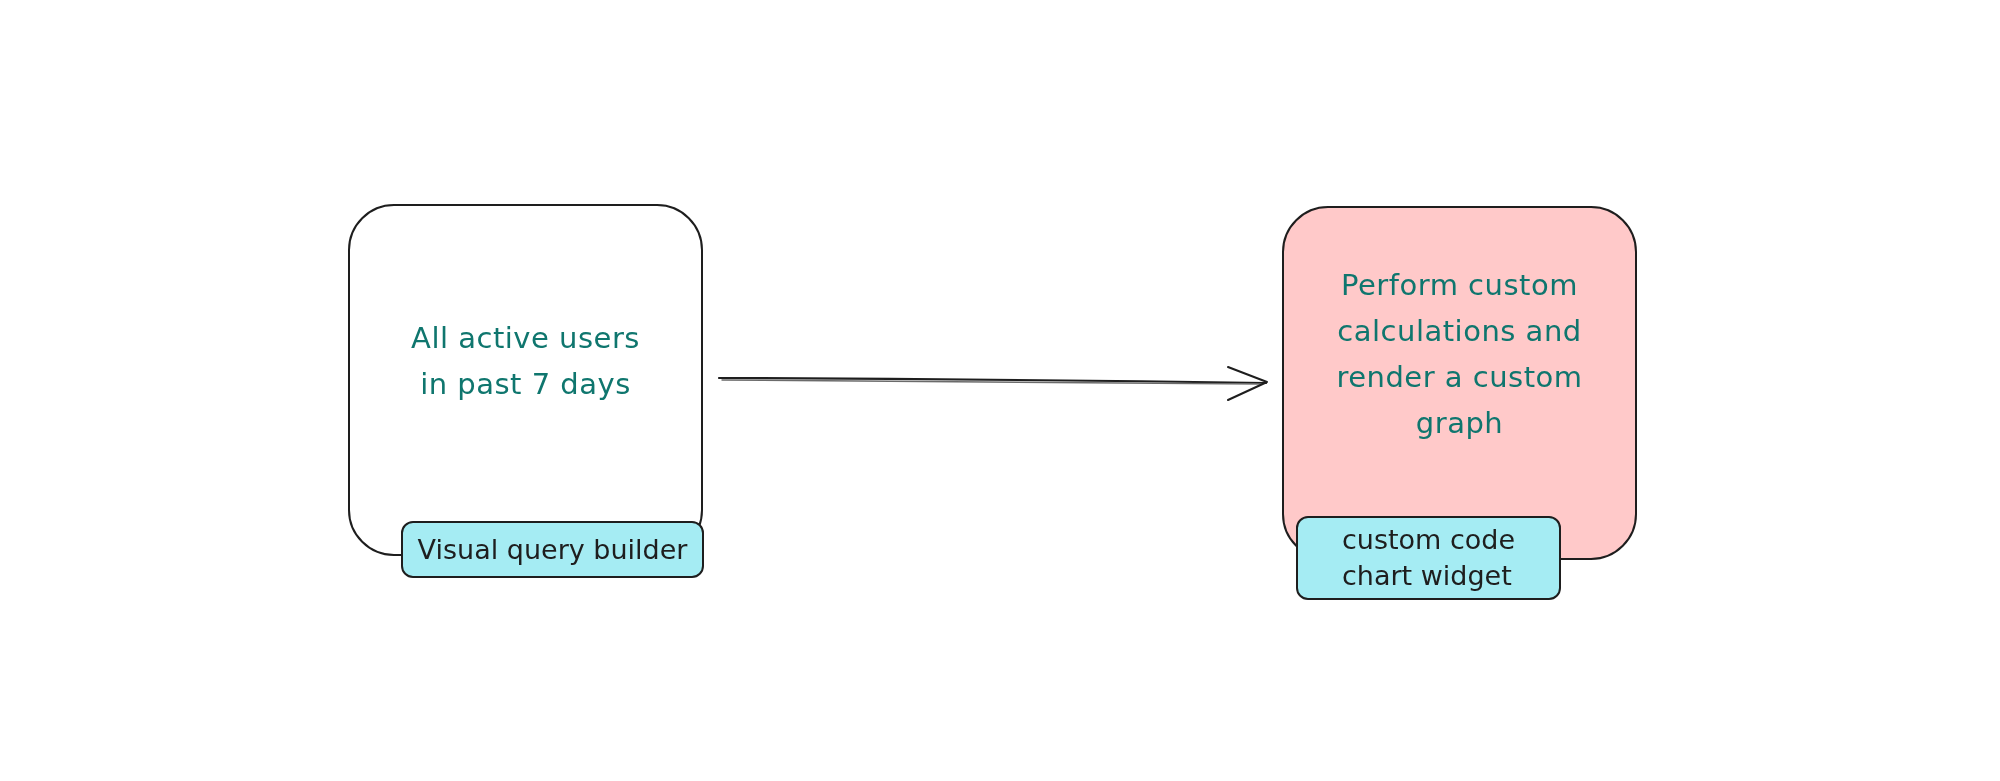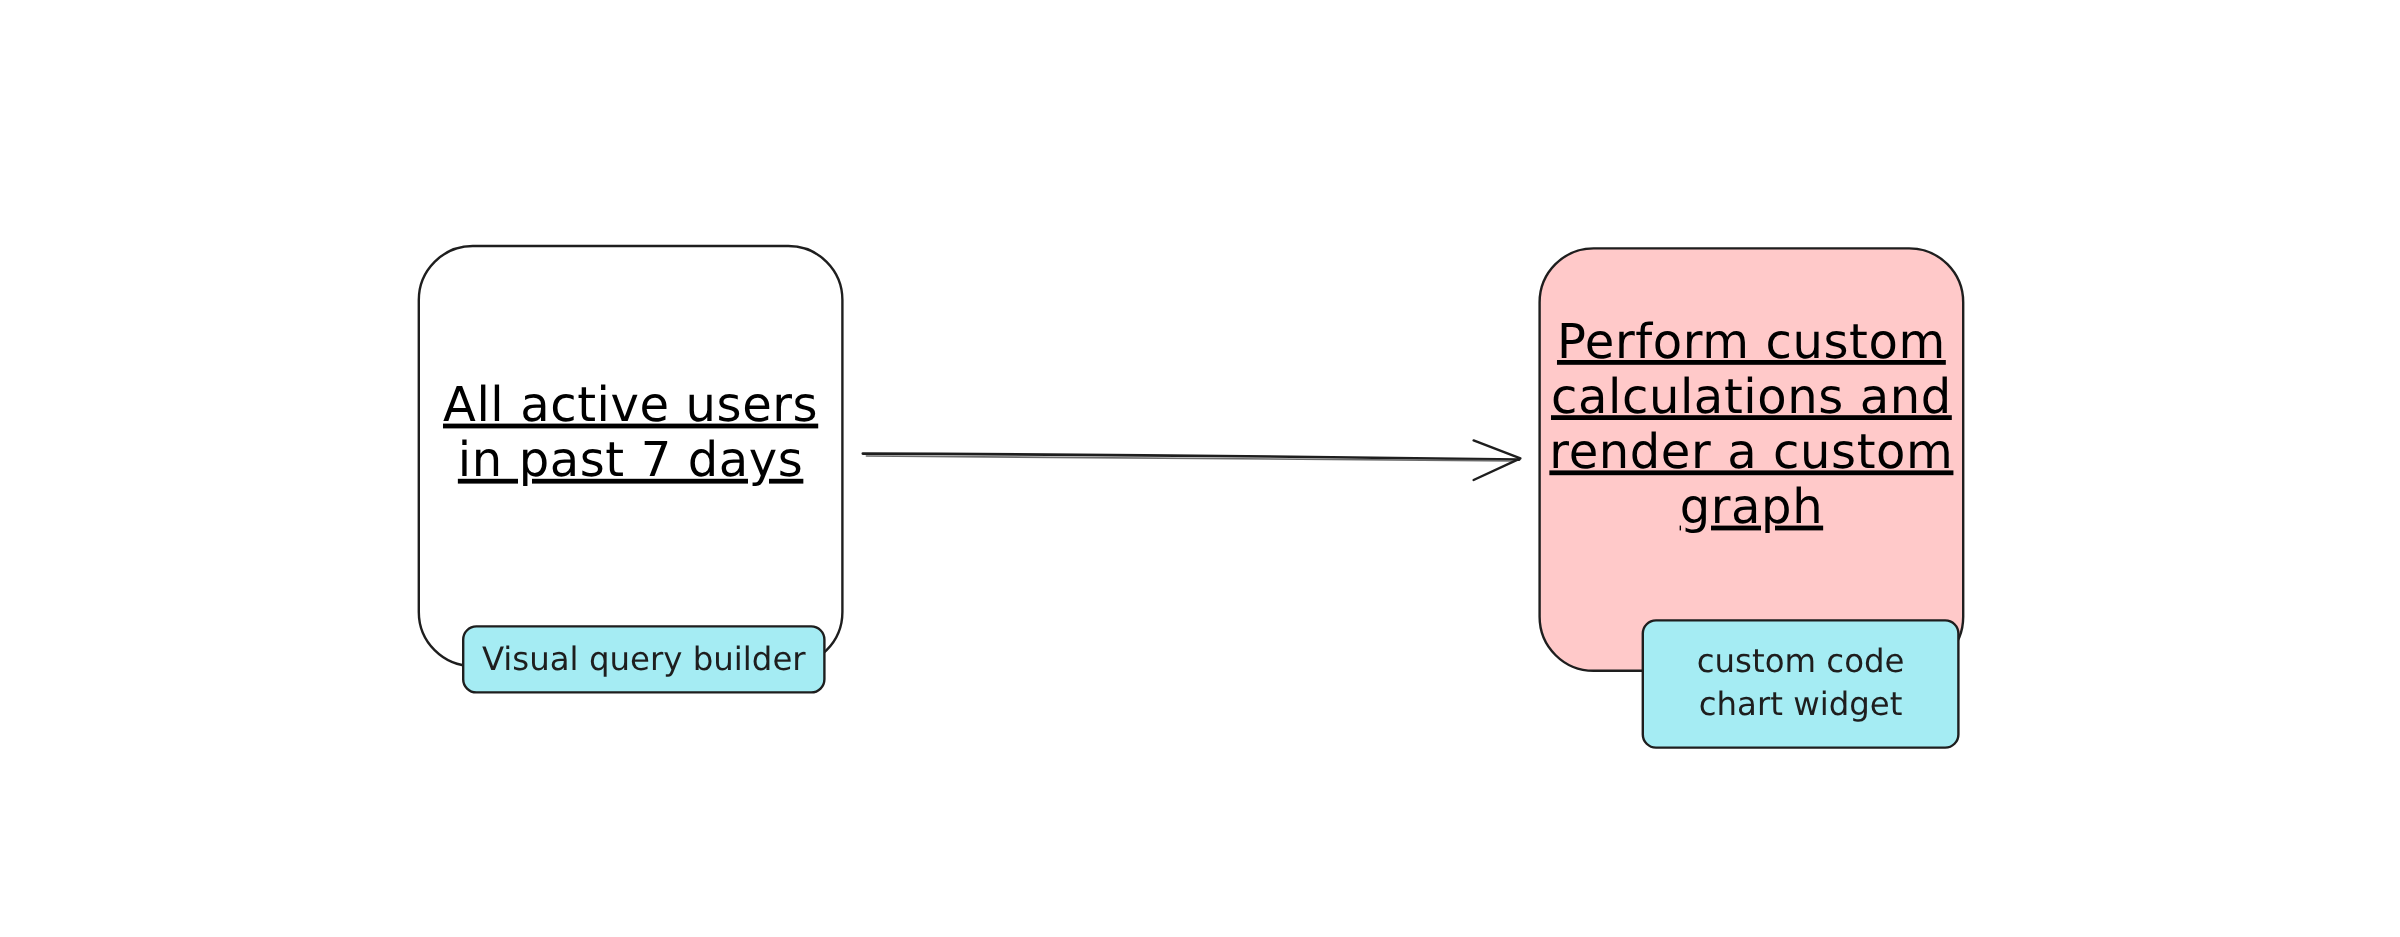--- a/index.html
+++ b/index.html
@@ -27,26 +27,25 @@
       border: 2px solid #1e1e1e;
       display: flex;
       align-items: center;
       justify-content: center;
       text-align: center;
     }
     .node-main {
       border-radius: 46px;
     }
     .node-text {
-      font-size: 40px;
+      font-size: 29px;
       line-height: 46px;
       letter-spacing: 0.5px;
       white-space: pre-line;
-      color: #000000;
-      text-decoration: underline;
+      color: #0f766e;
     }
     #node-left {
       left: 348px;
       top: 204px;
       width: 355px;
       height: 352px;
       background: var(--left-fill, #ffffff);
     }
     #node-left .node-text {
       margin-top: -38px;
@@ -62,40 +61,40 @@
       margin-top: -58px;
     }
     .tag {
       position: absolute;
       box-sizing: border-box;
       border: 2px solid #1e1e1e;
       border-radius: 12px;
       display: flex;
       align-items: center;
       justify-content: center;
-      text-align: center;
+      margin-left: 16px;
     }
     .tag-text {
       font-size: 27px;
       line-height: 36px;
       white-space: pre-line;
       color: #1e1e1e;
     }
     #tag-left {
       left: 385px;
       top: 521px;
       width: 303px;
       height: 57px;
       background: var(--tag-fill, #a5ecf3);
     }
     #tag-right {
-      left: 1368px;
+      left: 1280px;
       top: 516px;
       width: 265px;
-      height: 108px;
+      height: 84px;
       background: var(--tag-fill, #a5ecf3);
     }
     svg.edge {
       position: absolute;
       left: 0; top: 0;
       width: 2000px;
       height: 781px;
       pointer-events: none;
     }
   </style>

